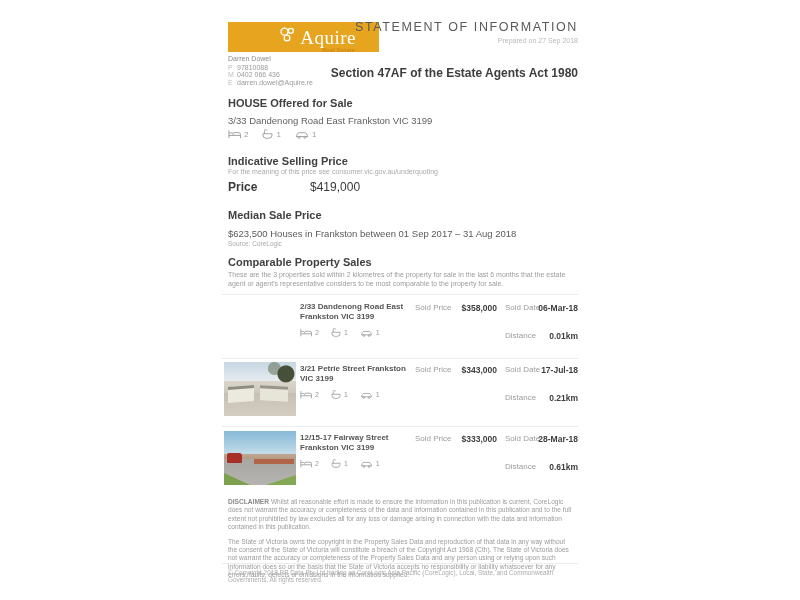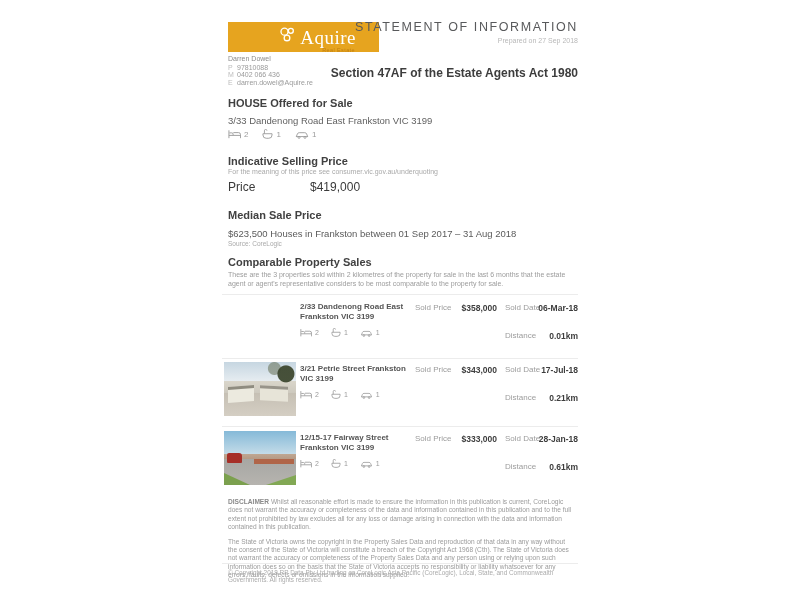--- a/index.html
+++ b/index.html
@@ -33,21 +33,21 @@
   .h1 { position:absolute; left:6px; font-size:11px; font-weight:bold; color:#414141;text-align:right; }
   .sub { position:absolute; left:6px; color:#a9a9a9; }
 
   .addr { position:absolute; left:6px; top:115px; font-size:9.5px; color:#5f5f5f; }
   .feat { display:flex; align-items:center; gap:14px; color:#9b9b9b; font-size:8px; }
   .feat .f { display:flex; align-items:center; gap:3px; }
   .feat svg { display:block; }
   .feat-main { position:absolute; left:6px; top:129px; }
 
   .price-row { position:absolute; left:6px; top:180px; font-size:12px; color:#3a3a3a; }
-  .price-row .plabel { display:inline-block; width:82px; }
+  .price-row .plabel { display:inline-block; width:82px;font-weight:bold; }
 
   .median-val { position:absolute; left:6px; top:228px; font-size:9.5px; color:#5a5a5a; }
 
   .comp-desc { position:absolute; left:6px; top:270px; width:348px; font-size:7px;
                line-height:9px; color:#9c9c9c; }
 
   .sep { position:absolute; left:0; width:356px; border-top:1px solid #ececec; }
 
   
   .comp-row { position:absolute; left:0; width:356px; height:58px; }
@@ -262,21 +262,21 @@
                 <circle cx="4.2" cy="8.2" r="1.1" fill="none" stroke="#9b9b9b" stroke-width="1"></circle>
                 <circle cx="10.8" cy="8.2" r="1.1" fill="none" stroke="#9b9b9b" stroke-width="1"></circle>
               </svg>
               <span>1</span>
             </span>
         </div>
       </div>
       <span class="lbl lbl-sp">Sold Price</span>
       <span class="val val-sp">$333,000</span>
       <span class="lbl lbl-sd">Sold Date</span>
-      <span class="val val-sd">28-Jan-18</span>
+      <span class="val val-sd">28-Mar-18</span>
       <span class="lbl lbl-di">Distance</span>
       <span class="val val-di">0.61km</span>
     </div>
 
     <div class="disc">
       <p><b>DISCLAIMER</b> <span>Whilst all reasonable effort is made to ensure the information in this publication is current, CoreLogic does not warrant the accuracy or completeness of the data and information contained in this publication and to the full extent not prohibited by law excludes all for any loss or damage arising in connection with the data and information contained in this publication.</span></p>
       <p>The State of Victoria owns the copyright in the Property Sales Data and reproduction of that data in any way without the consent of the State of Victoria will constitute a breach of the Copyright Act 1968 (Cth). The State of Victoria does not warrant the accuracy or completeness of the Property Sales Data and any person using or relying upon such information does so on the basis that the State of Victoria accepts no responsibility or liability whatsoever for any errors, faults, defects or omissions in the information supplied.</p>
     </div>
 
     <div class="sep" style="top:563px"></div>

